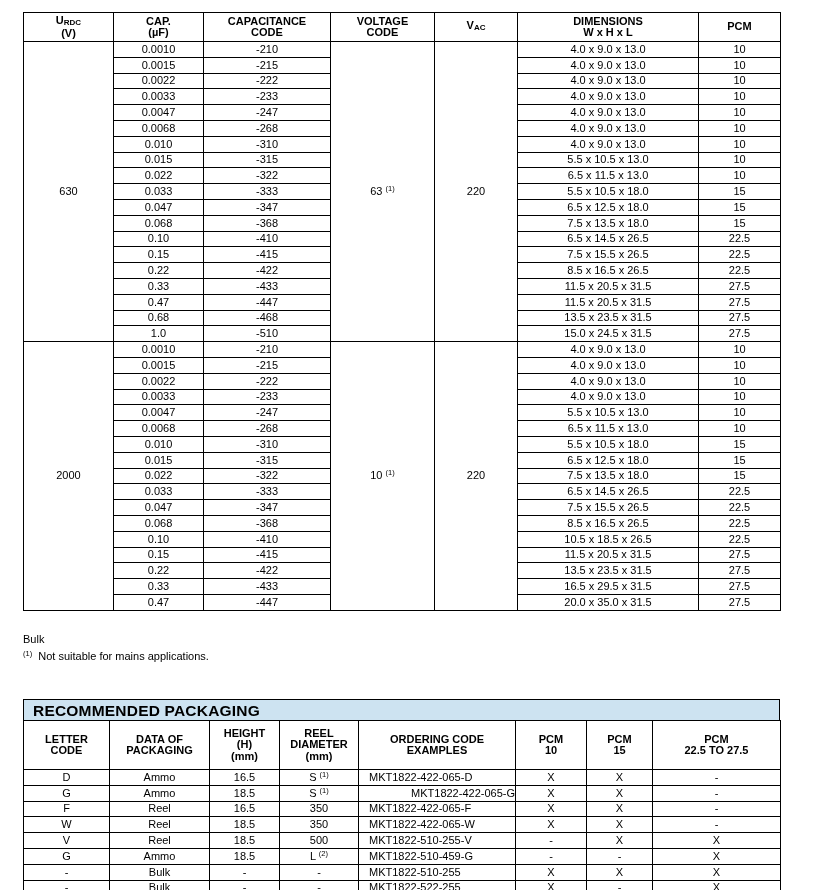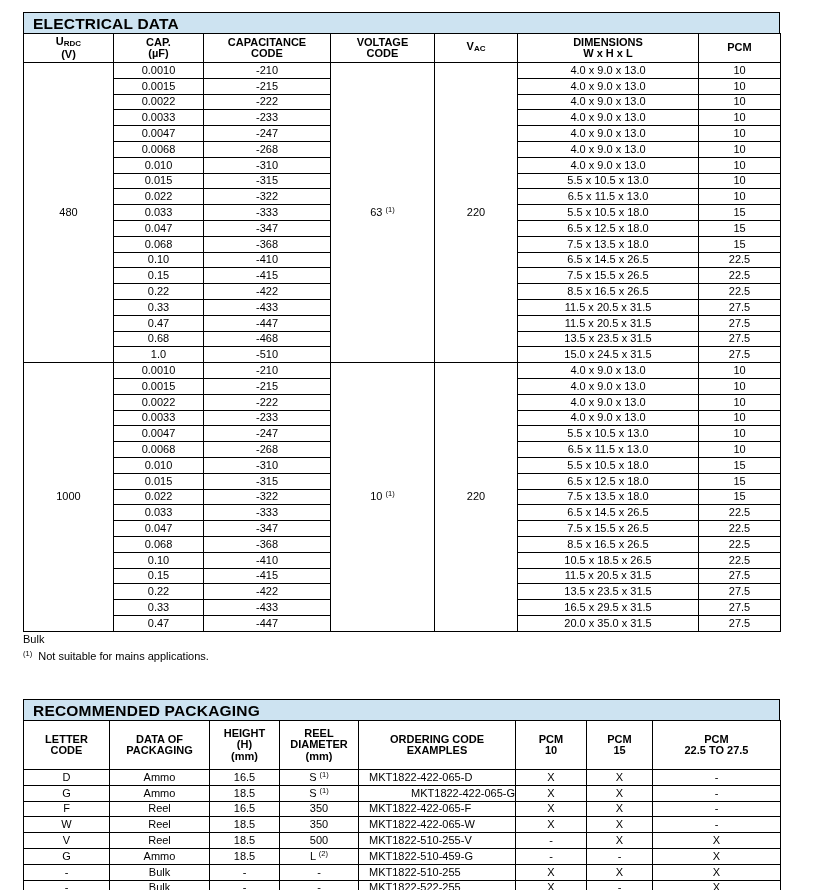--- a/index.html
+++ b/index.html
@@ -18,21 +18,20 @@
   sub { font-size: 8px; vertical-align: -1px; }
   sup { font-size: 7.5px; vertical-align: 4px; line-height: 0; }
   .note { position: absolute; left: 23px; font-size: 11px; }
   #note-title { top: 633px; font-weight: normal; }
   #note-text { top: 650px; }
 </style>
 </head>
 <body>
 
 <div class="tbl-wrap" id="elec-wrap">
-  <div class="title-bar">ELECTRICAL DATA</div>
   <table id="elec-table">
     <colgroup>
       <col style="width:90px">
         <col style="width:90px">
         <col style="width:127px">
         <col style="width:104px">
       <col style="width:83px">
         <col style="width:181px">
         <col style="width:82px">
     </colgroup>
@@ -42,21 +41,21 @@
         <th><span>CAP.</span><br><span>(µF)</span></th>
         <th><span>CAPACITANCE</span><br><span>CODE</span></th>
         <th><span>VOLTAGE</span><br><span>CODE</span></th>
         <th><span>V</span><sub>AC</sub></th>
         <th><span>DIMENSIONS</span><br><span>W x H x L</span></th>
         <th>PCM</th>
       </tr>
     </thead>
     <tbody id="elec-body">
         <tr>
-          <td rowspan="19">480</td>
+          <td rowspan="19">630</td>
           <td>0.0010</td>
           <td>-210</td>
           <td rowspan="19"><span>63</span> <sup>(1)</sup></td>
           <td rowspan="19">220</td>
           <td>4.0 x 9.0 x 13.0</td>
           <td>10</td>
         </tr>
         <tr>
           <td>0.0015</td>
           <td>-215</td>
@@ -159,21 +158,21 @@
           <td>13.5 x 23.5 x 31.5</td>
           <td>27.5</td>
         </tr>
         <tr>
           <td>1.0</td>
           <td>-510</td>
           <td>15.0 x 24.5 x 31.5</td>
           <td>27.5</td>
         </tr>
         <tr>
-          <td rowspan="17">1000</td>
+          <td rowspan="17">2000</td>
           <td>0.0010</td>
           <td>-210</td>
           <td rowspan="17"><span>10</span> <sup>(1)</sup></td>
           <td rowspan="17">220</td>
           <td>4.0 x 9.0 x 13.0</td>
           <td>10</td>
         </tr>
         <tr>
           <td>0.0015</td>
           <td>-215</td>

